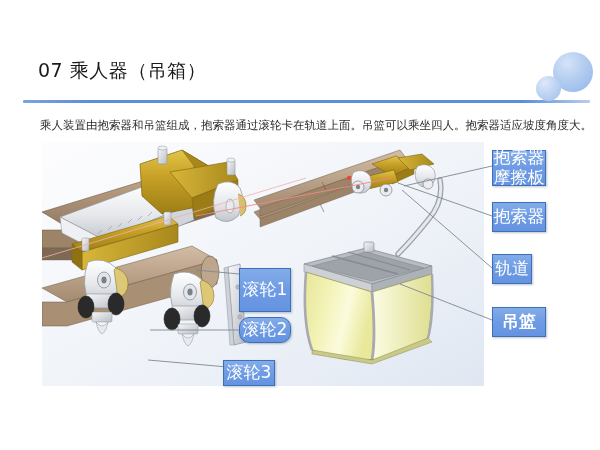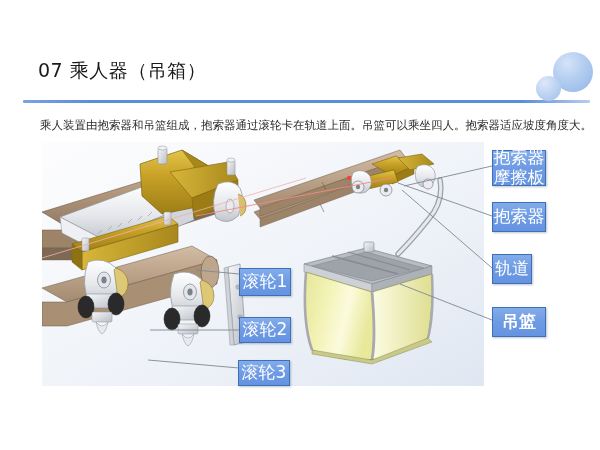--- a/index.html
+++ b/index.html
@@ -95,23 +95,23 @@
     box-sizing: border-box;
   }
 
   
   #lbl-friction { left: 492px; top: 150px; width: 54px; height: 36px; }
   #lbl-grip     { left: 492px; top: 202px; width: 54px; height: 30px; }
   #lbl-rail     { left: 492px; top: 254px; width: 40px; height: 30px; }
   #lbl-cabin    { left: 492px; top: 307px; width: 54px; height: 30px; font-weight: bold; }
 
   
-  #lbl-roller1 { left: 239px; top: 268px; width: 52px; height: 28px; }
-  #lbl-roller2 { left: 239px; top: 317px; width: 52px; height: 26px; }
-  #lbl-roller3 { left: 238px; top: 360px; width: 52px; height: 26px; }
+  #lbl-roller1 { left: 239px; top: 268px; width: 52px; height: 44px; }
+  #lbl-roller2 { left: 239px; top: 317px; width: 52px; height: 26px; border-radius: 10px; }
+  #lbl-roller3 { left: 223px; top: 360px; width: 52px; height: 26px; }
 </style>
 </head>
 <body>
 
 <div class="slide-title">07 乘人器（吊箱）</div>
 <div class="title-rule"></div>
 <div class="deco-circle-lg"></div>
 <div class="deco-circle-sm"></div>
 
 <div class="body-text">乘人装置由抱索器和吊篮组成，抱索器通过滚轮卡在轨道上面。吊篮可以乘坐四人。抱索器适应坡度角度大。</div>

